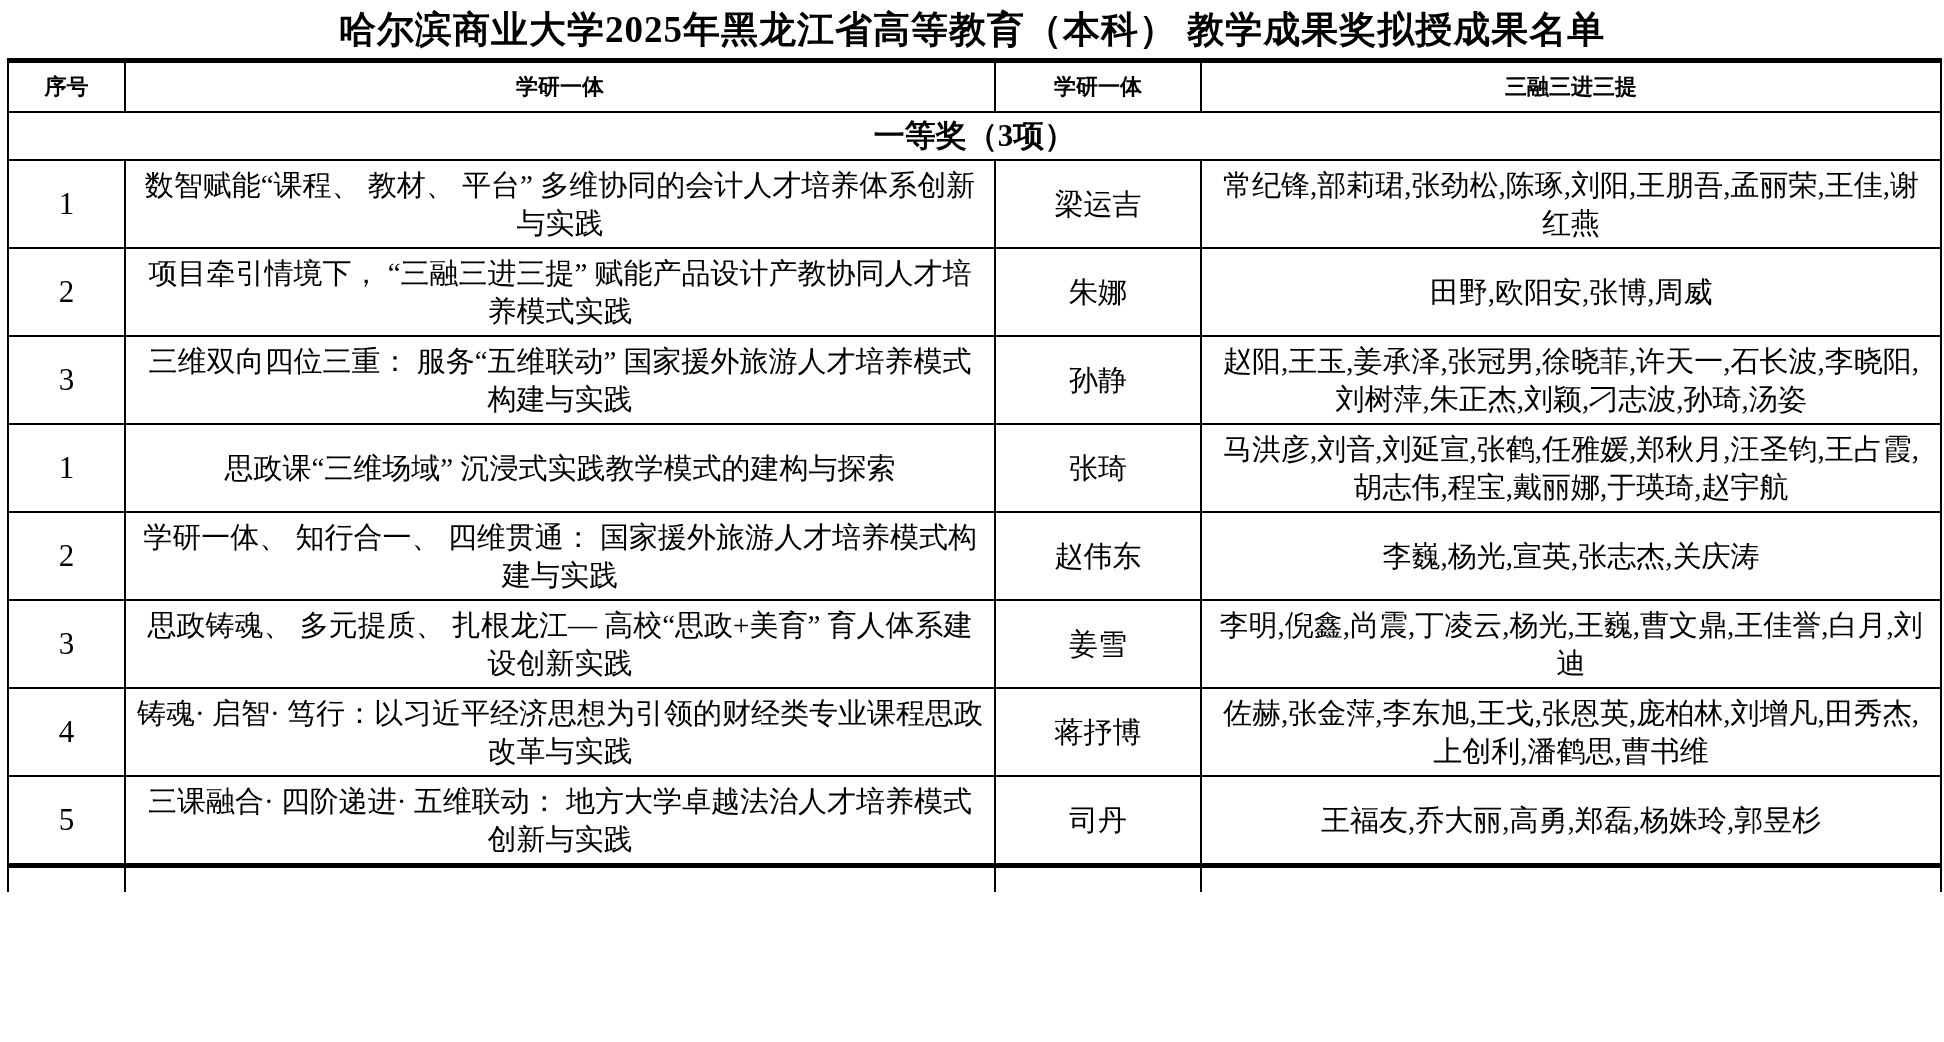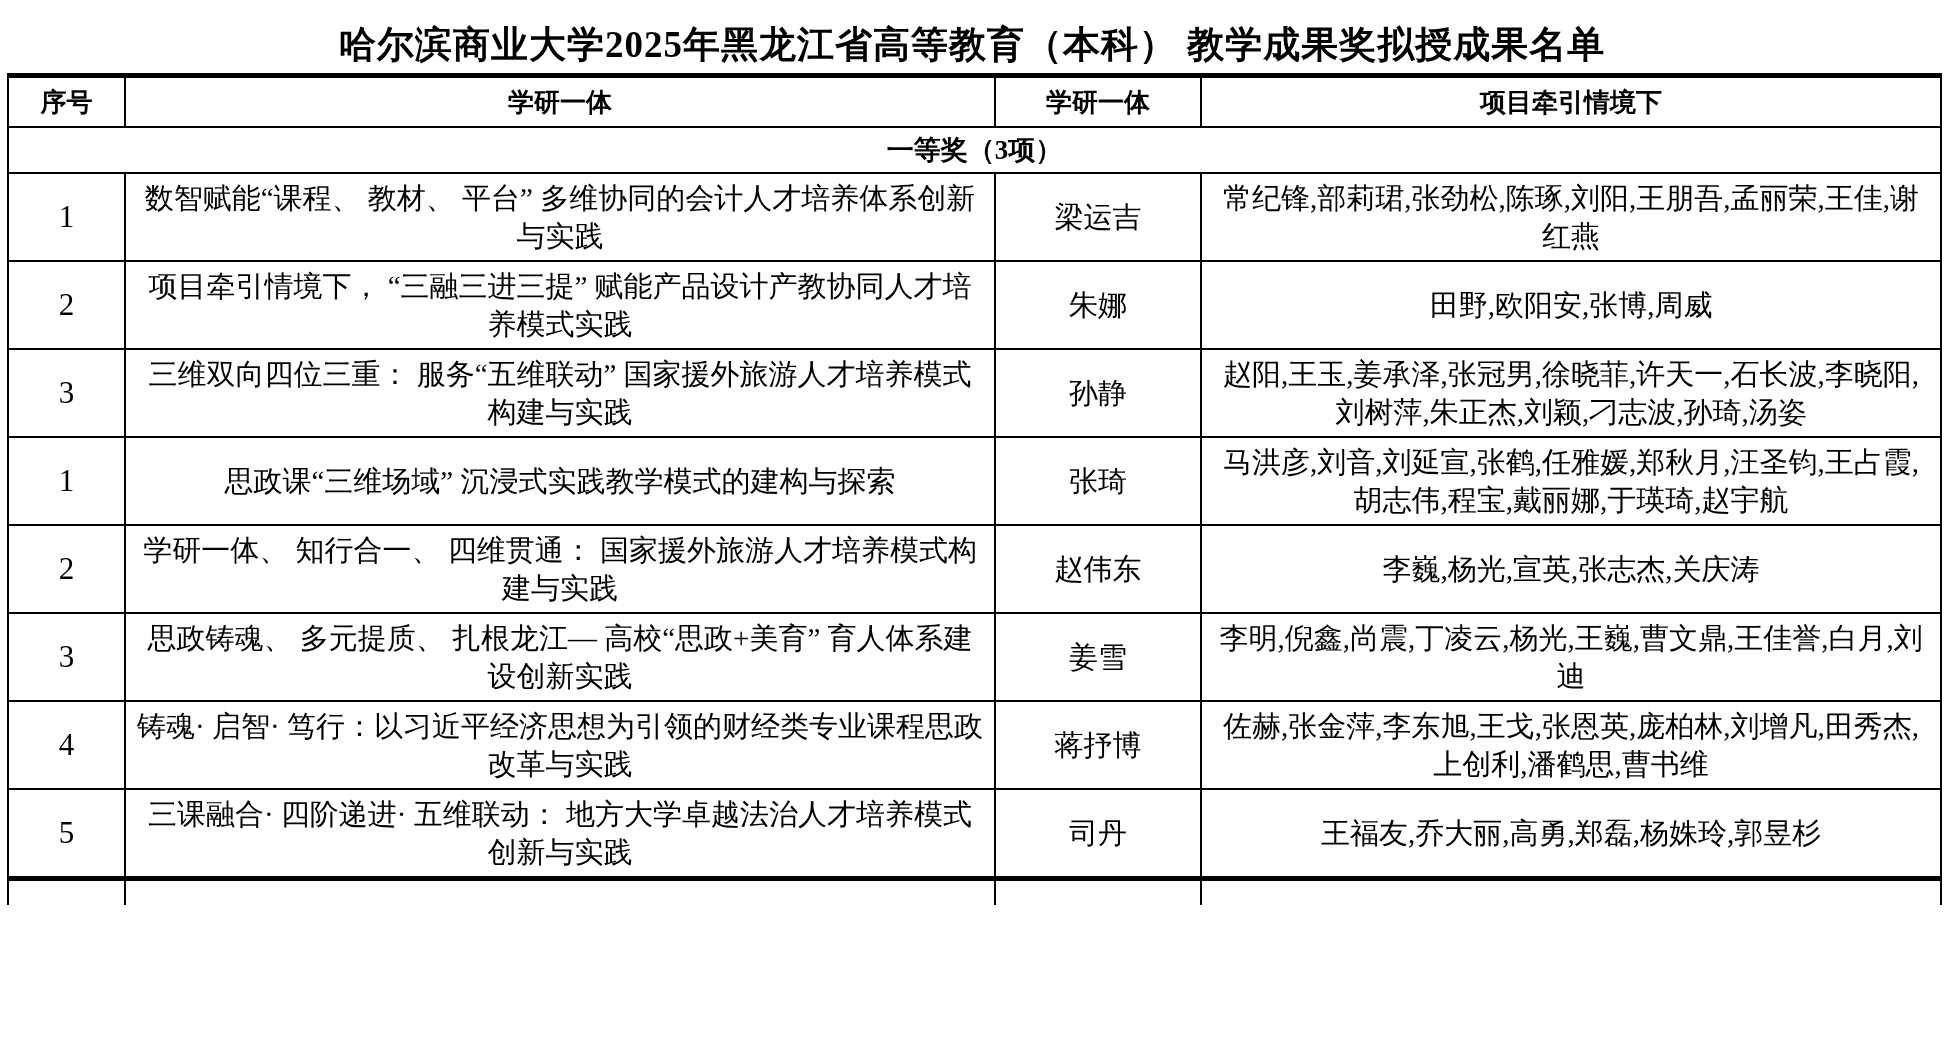--- a/index.html
+++ b/index.html
@@ -8,21 +8,21 @@
     background: #ffffff;
     width: 1944px;
     height: 1042px;
     overflow: hidden;
     color: #000;
     font-family: "Liberation Serif", "DejaVu Serif", serif;
   }
   .title {
     width: 1944px;
     height: 52px;
-    padding-top: 21px;
+    padding-top: 6px;
     text-align: center;
     font-weight: bold;
     font-size: 37px;
     line-height: 48px;
     letter-spacing: 1px;
   }
   table.awards {
     border-collapse: collapse;
     table-layout: fixed;
     margin-left: 7px;
@@ -37,27 +37,27 @@
   table.awards th, table.awards td {
     border: 2px solid #000;
     text-align: center;
     vertical-align: middle;
     padding: 5px 8px;
     overflow: hidden;
   }
   table.awards thead th {
     border-top-width: 5px;
     font-weight: bold;
-    font-size: 26px;
+    font-size: 22px;
     height: 44px;
     padding: 2px 8px;
   }
   tr.section-row td {
     font-weight: bold;
-    font-size: 27px;
+    font-size: 31px;
     height: 40px;
     padding: 2px 12px;
   }
   td.no {
     font-size: 31px;
   }
   td.name, td.others, td.first {
     font-size: 29px;
     line-height: 38px;
   }
@@ -78,21 +78,21 @@
     <col class="c-no">
     <col class="c-name">
     <col class="c-first">
     <col class="c-others">
   </colgroup>
   <thead>
     <tr>
       <th>序号</th>
       <th>学研一体</th>
       <th>学研一体</th>
-      <th>项目牵引情境下</th>
+      <th>三融三进三提</th>
     </tr>
   </thead>
   <tbody id="table-body">
       <tr class="section-row">
         <td colspan="4">一等奖（3项）</td>
       </tr>
       <tr>
         <td class="no">1</td>
         <td class="name">数智赋能“课程、 教材、 平台” 多维协同的会计人才培养体系创新与实践</td>
         <td class="first">梁运吉</td>

